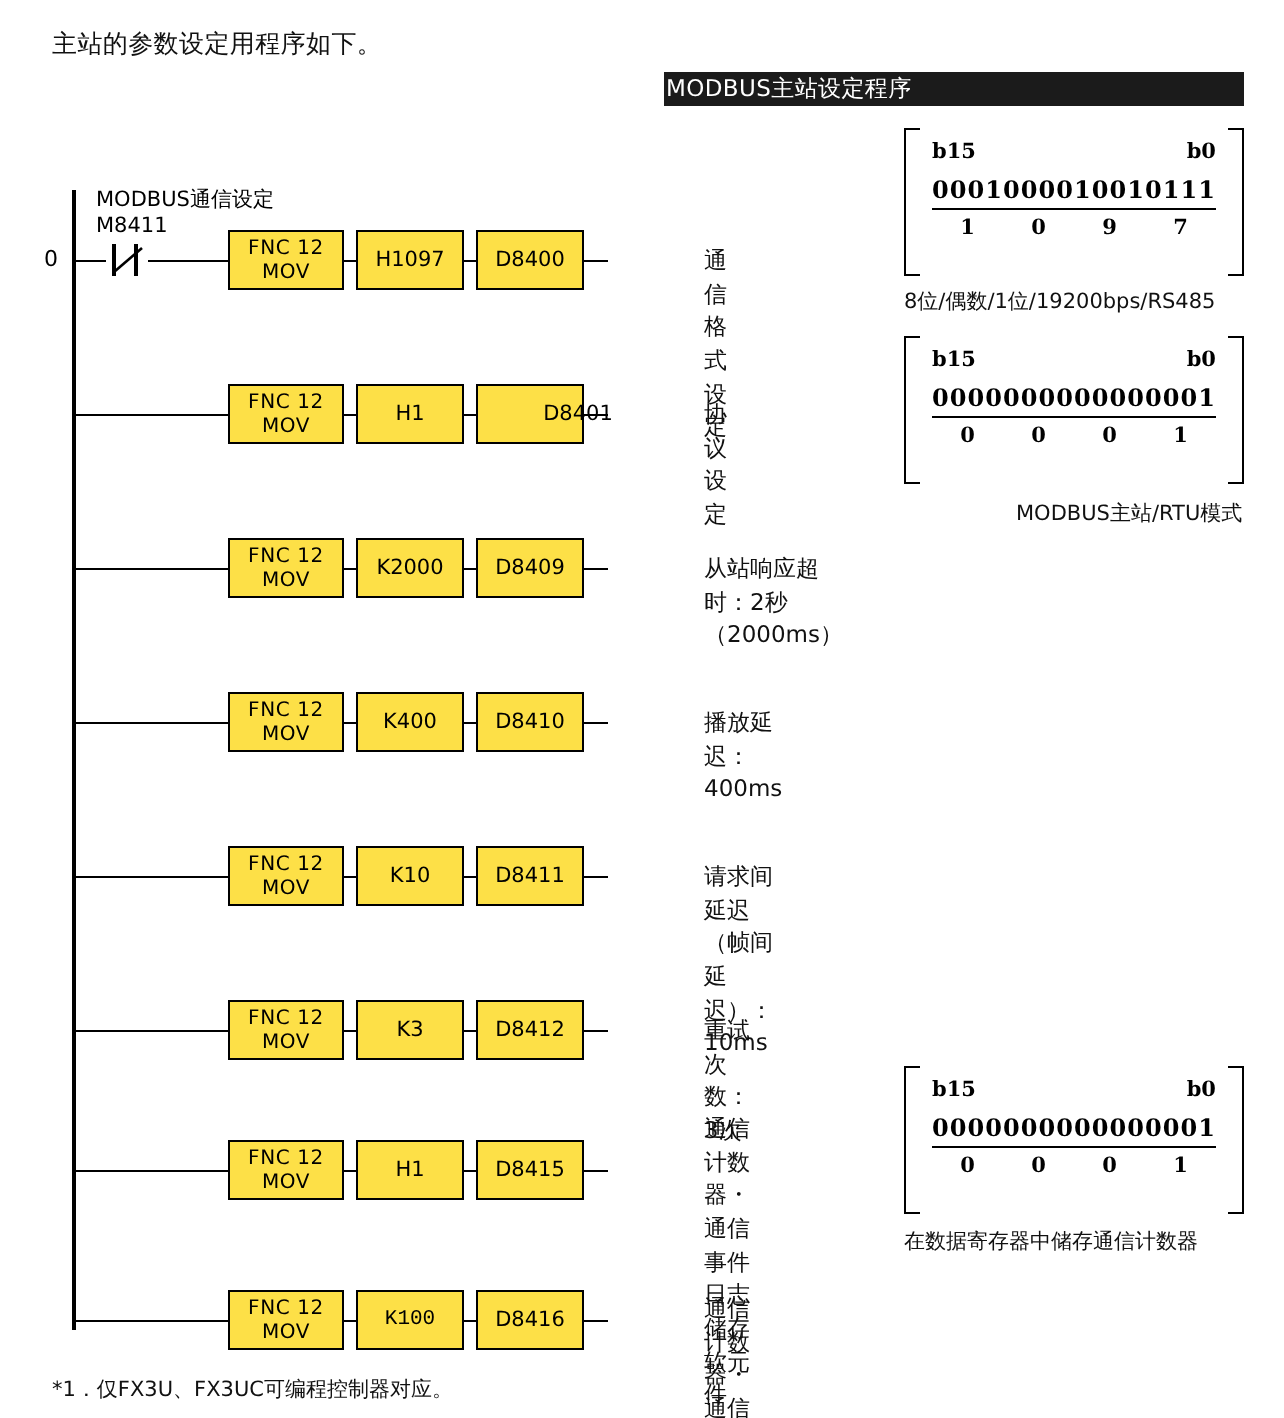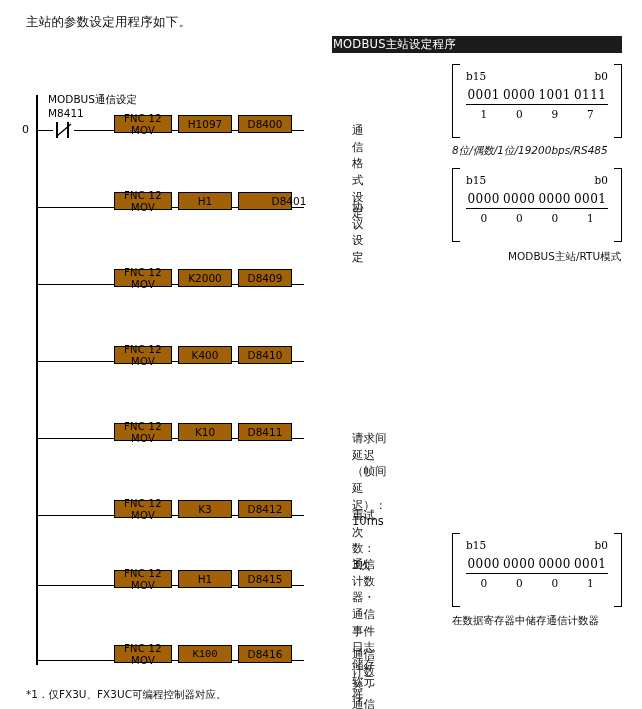--- a/index.html
+++ b/index.html
@@ -83,27 +83,27 @@
   }
   .contact-name {
     position: absolute;
     font-size: 10.5px;
     font-family: "DejaVu Sans", sans-serif;
     white-space: nowrap;
   }
 
   .instr {
     position: absolute;
-    height: 18px;
+    height: 30px;
     border: 1.2px solid #000;
     box-sizing: border-box;
     display: flex;
     align-items: center;
     justify-content: center;
-    background: #a16207;
+    background: #fde047;
     font-size: 10px;
     font-family: "DejaVu Sans", sans-serif;
     line-height: 1.15;
     text-align: center;
   }
   .instr.fnc {
     width: 58px;
     left: 92px;
     flex-direction: column;
     padding-top: 1px;
@@ -144,20 +144,21 @@
     display: flex;
     align-items: center;
     padding-left: 1px;
     box-sizing: border-box;
     letter-spacing: 0.2px;
   }
 
   .bitbox {
     position: absolute;
     box-sizing: border-box;
+    font-weight: bold;
   }
   .bitbox .brk-l, .bitbox .brk-r {
     position: absolute;
     top: 0;
     width: 7px;
     height: 100%;
     border-top: 1.2px solid #000;
     border-bottom: 1.2px solid #000;
   }
   .bitbox .brk-l { left: 0; border-left: 1.2px solid #000; }
@@ -280,31 +281,33 @@
   <div class="rung-line" style="left:15px; top:189px; width:77px;"></div>
   <div class="rung-line" style="left:150px; top:189px; width:6px;"></div>
   <div class="rung-line" style="left:210px; top:189px; width:6px;"></div>
   <div class="rung-line" style="left:270px; top:189px; width:12px;"></div>
   <div class="instr fnc" style="top:174px;">
     <span class="l1">FNC  12</span>
     <span class="l2">MOV</span>
   </div>
   <div class="instr src" style="top:174px;">K2000</div>
   <div class="instr dst" style="top:174px;">D8409</div>
+  <div class="desc" style="top:181px;">从站响应超时：2秒（2000ms）</div>
 
   <div class="rung-line" style="left:15px; top:266px; width:77px;"></div>
   <div class="rung-line" style="left:150px; top:266px; width:6px;"></div>
   <div class="rung-line" style="left:210px; top:266px; width:6px;"></div>
   <div class="rung-line" style="left:270px; top:266px; width:12px;"></div>
   <div class="instr fnc" style="top:251px;">
     <span class="l1">FNC  12</span>
     <span class="l2">MOV</span>
   </div>
   <div class="instr src" style="top:251px;">K400</div>
   <div class="instr dst" style="top:251px;">D8410</div>
+  <div class="desc" style="top:258px;">播放延迟：400ms</div>
 
   <div class="rung-line" style="left:15px; top:343px; width:77px;"></div>
   <div class="rung-line" style="left:150px; top:343px; width:6px;"></div>
   <div class="rung-line" style="left:210px; top:343px; width:6px;"></div>
   <div class="rung-line" style="left:270px; top:343px; width:12px;"></div>
   <div class="instr fnc" style="top:328px;">
     <span class="l1">FNC  12</span>
     <span class="l2">MOV</span>
   </div>
   <div class="instr src" style="top:328px;">K10</div>
@@ -366,21 +369,21 @@
     <span>0111</span>
   </div>
   <div class="line"></div>
   <div class="hexrow">
     <span>1</span>
     <span>0</span>
     <span>9</span>
     <span>7</span>
   </div>
 </div>
-<div class="caption abs" style="left:452px; top:144px;font-style:italic;">8位/偶数/1位/19200bps/RS485</div>
+<div class="caption abs" style="left:452px; top:144px;">8位/偶数/1位/19200bps/RS485</div>
 
 <div class="bitbox abs" style="left:452px; top:168px; width:170px; height:72px;">
   <div class="brk-l"></div>
   <div class="brk-r"></div>
   <div class="hdr">
     <span>b15</span>
     <span>b0</span>
   </div>
   <div class="bits">
     <span>0000</span>

